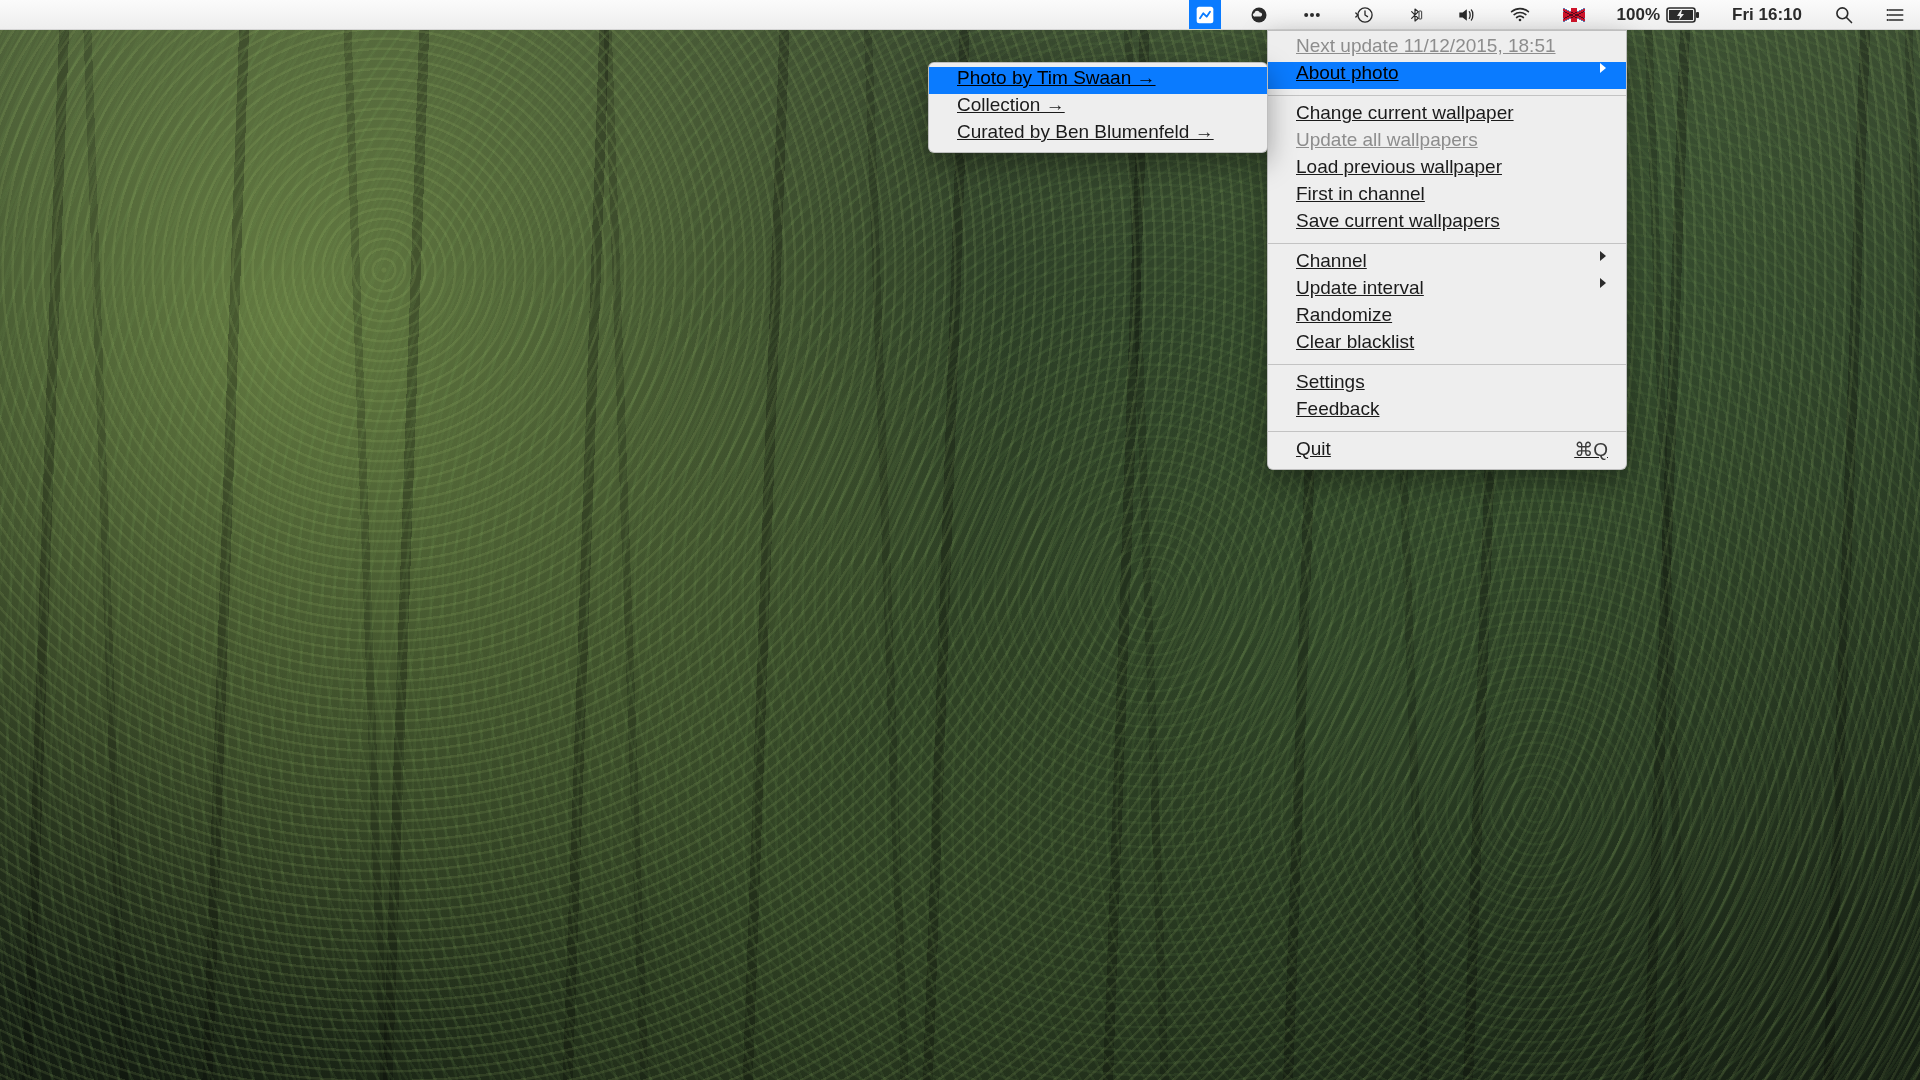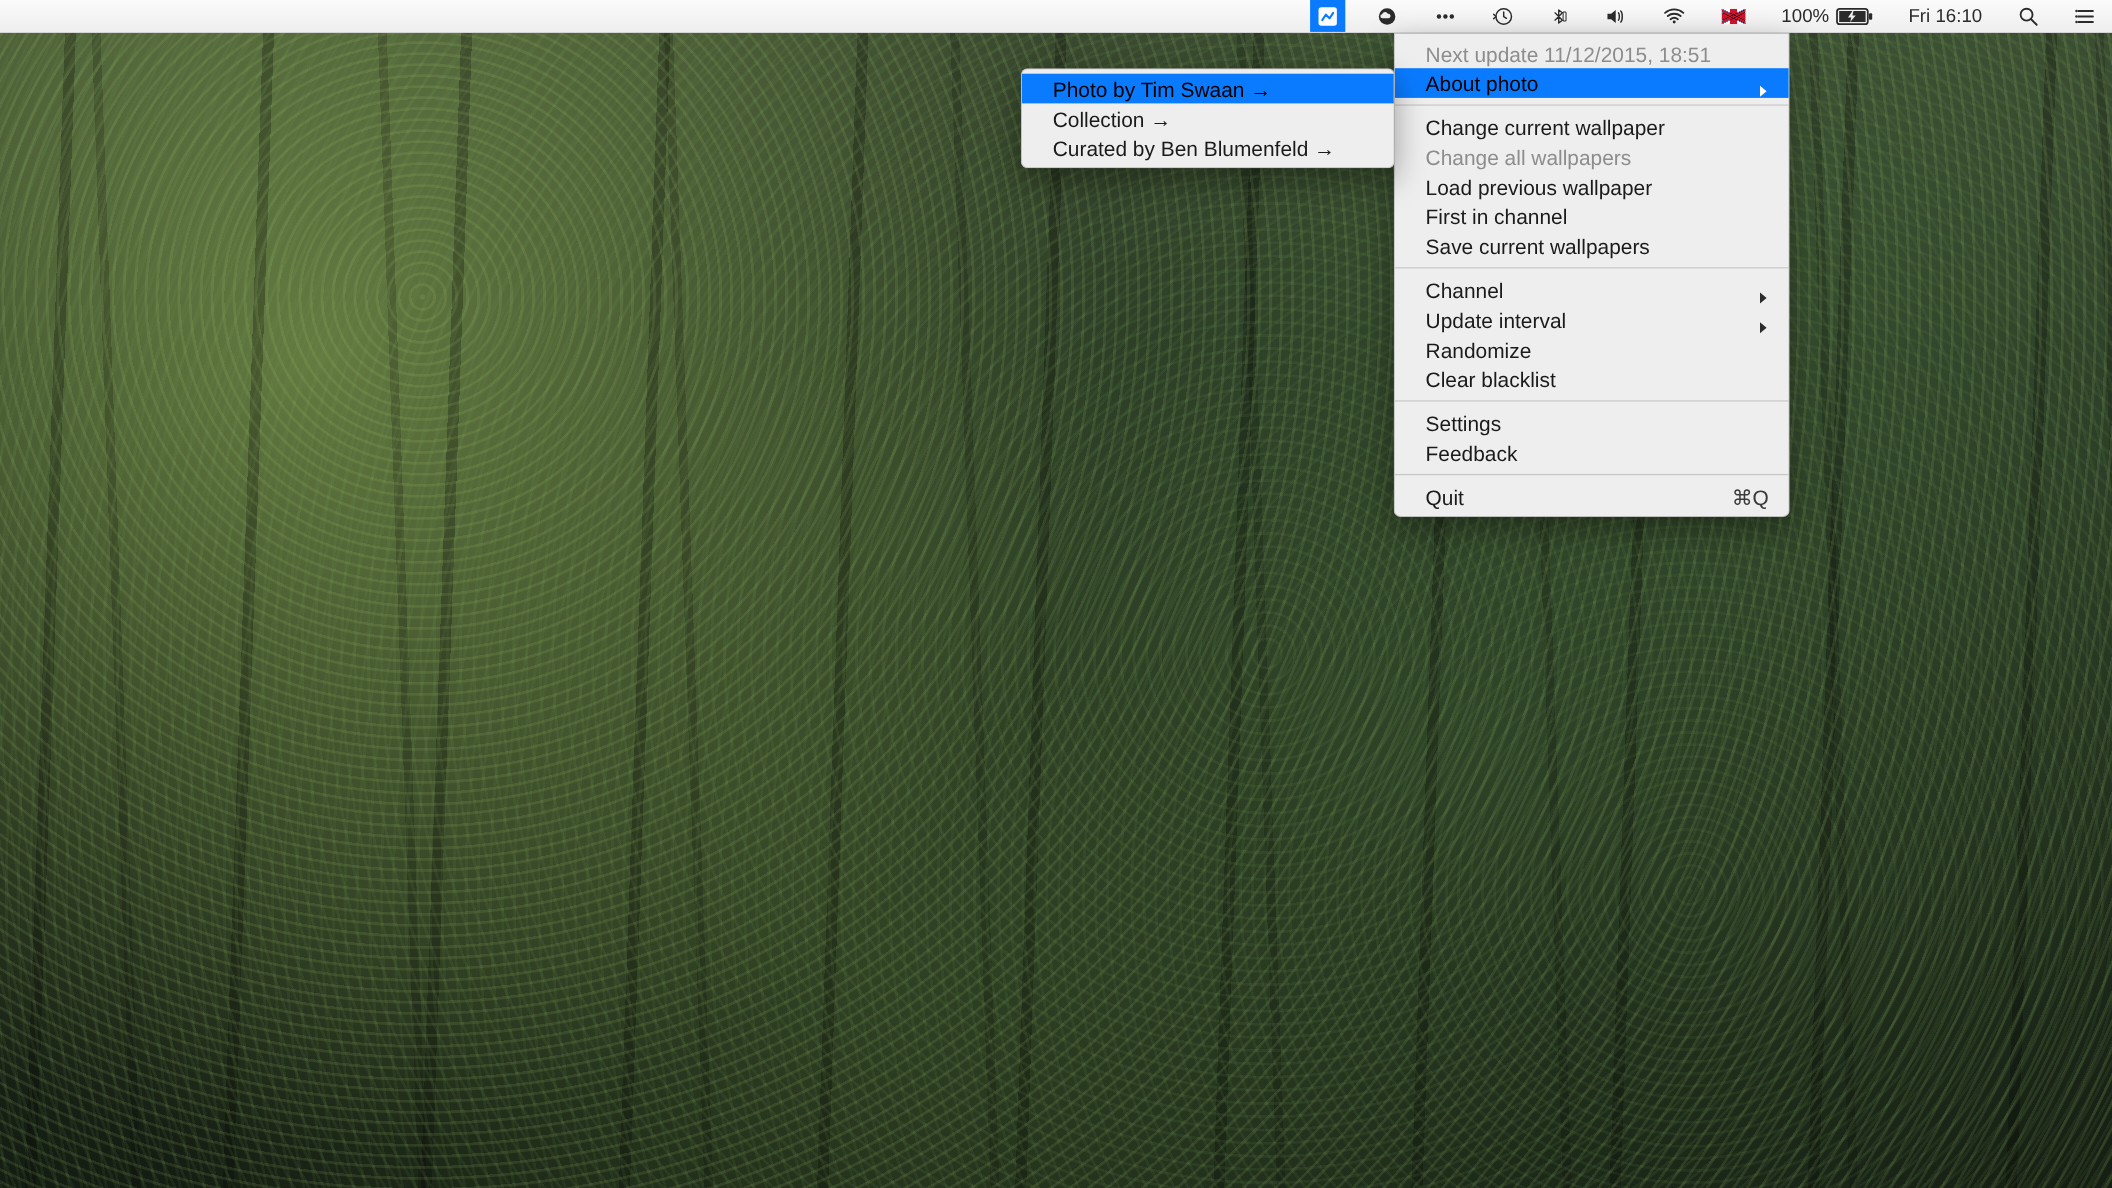--- a/index.html
+++ b/index.html
@@ -58,20 +58,21 @@
   height: 30px;
   background: linear-gradient(#fbfbfb, #eeeeee);
   border-bottom: 1px solid rgba(0,0,0,0.15);
   display: flex;
   align-items: center;
   justify-content: flex-end;
   padding: 0 10px 0 12px;
   font-size: 17px;
   color: #2b2b2b;
   gap: 24px;
+  font-weight: bold;
 }
 .mb-item {
   display: flex;
   align-items: center;
   justify-content: center;
   height: 100%;
   padding: 0 4px;
 }
 .mb-item.active {
   background: #0a7bff;
@@ -124,24 +125,25 @@
 }
 .menu.sub {
   top: 62px;
   left: 928px;
   width: 340px;
   border-radius: 6px;
 }
 .menu-row {
   height: 27px;
   display: flex;
-  align-items: flex-end;
+  align-items: flex-start;
   padding: 0 18px 0 28px;
   white-space: nowrap;
   position: relative;
+  text-decoration: underline;
 }
 .menu-row.disabled { color: #8d8d8d; }
 .menu-row.selected {
   background: #0a7bff;
   color: #000000;
 }
 .menu-sep {
   height: 1px;
   background: #c3c3c3;
   margin: 6px 0;
@@ -249,21 +251,21 @@
         <svg width="10" height="12" viewBox="0 0 10 12">
           <path d="M2 1 L8 6 L2 11 Z" fill="#fff"></path>
         </svg>
       </span>
   </div>
   <div class="menu-sep"></div>
   <div class="menu-row">
       <span>Change current wallpaper</span>
     </div>
   <div class="menu-row disabled">
-      <span>Change all wallpapers</span>
+      <span>Update all wallpapers</span>
     </div>
   <div class="menu-row">
       <span>Load previous wallpaper</span>
     </div>
   <div class="menu-row">
       <span>First in channel</span>
     </div>
   <div class="menu-row">
       <span>Save current wallpapers</span>
     </div>

